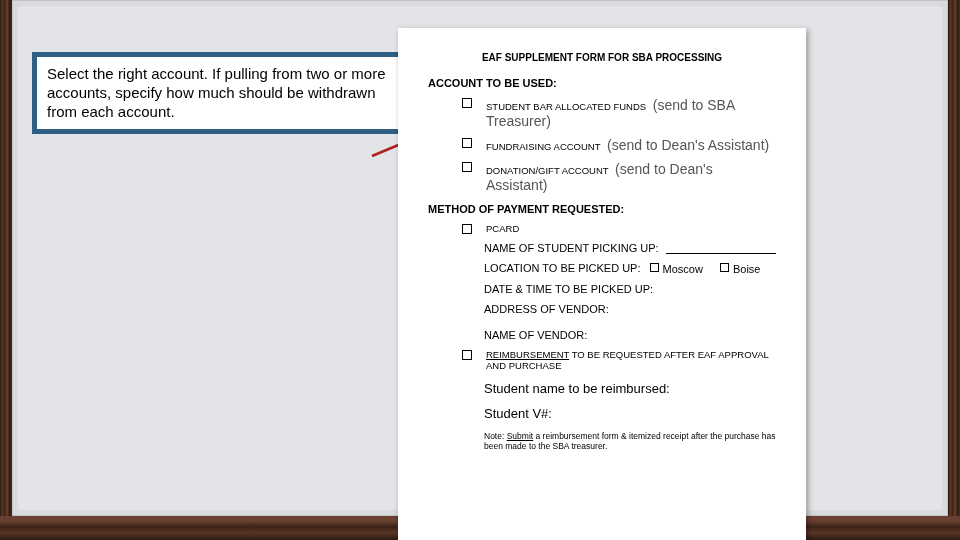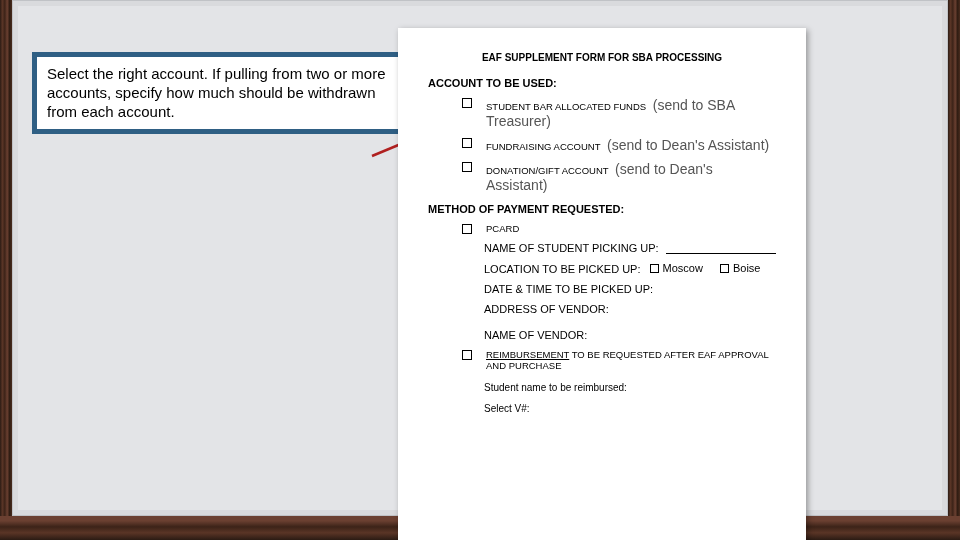--- a/index.html
+++ b/index.html
@@ -25,24 +25,24 @@
   .opt{display:flex;align-items:flex-start;margin:0 0 10px 34px}
   .opt.tight{margin-bottom:8px}
   .cb{width:8px;height:8px;border:1px solid #000;flex:0 0 auto;margin-right:14px;margin-top:1px}
   .cb.sm{width:7px;height:7px;margin-right:4px;margin-top:0}
   .opt-main{font-size:9.5px}
   .opt-main .bold{font-weight:normal}
   .hint{font-size:14px;color:#555;margin-left:4px}
   .sub{margin:0 0 8px 56px;font-size:11px}
   .sub .lbl{display:inline}
   .underline{display:inline-block;border-bottom:1px solid #000;width:110px;height:9px;vertical-align:bottom;margin-left:4px}
-  .inline-cb{display:inline-flex;align-items:center;margin-left:6px;margin-right:8px}
+  .inline-cb{display:inline-flex;margin-left:6px;margin-right:8px}
   .u{text-decoration:underline}
   .note{margin:2px 0 10px 56px;font-size:8.5px;line-height:1.25}
-  .block{margin:0 0 8px 56px;font-size:10px;line-height:1.3}
+  .block{margin:0 0 8px 56px;font-size:13px;line-height:1.3}
   .opt-col{display:flex;flex-direction:column}
 </style>
 </head>
 <body>
 
 <div class="stage">
   <div class="brick-left"></div>
   <div class="brick-right"></div>
   <div class="brick-bottom"></div>
 
@@ -121,21 +121,24 @@
 
           <div class="opt" style="">
             <span class="cb"></span>
             <span class="opt-main opt-col">
               <span>
                 <span class="u bold">REIMBURSEMENT</span><span> TO BE REQUESTED AFTER EAF APPROVAL AND PURCHASE</span>
               </span>
             </span>
           </div>
           <div class="block">Student name to be reimbursed:</div>
-          <div class="block">Select V#:</div>
+          <div class="block">Student V#:</div>
+          <div class="note">
+            <span>Note: </span><span class="u">Submit</span><span> a reimbursement form &amp; itemized receipt after the purchase has been made to the SBA treasurer.</span>
+          </div>
 
 
         </div>
       </div>
 
     </div>
   </div>
 </div>
 
 </body></html>

